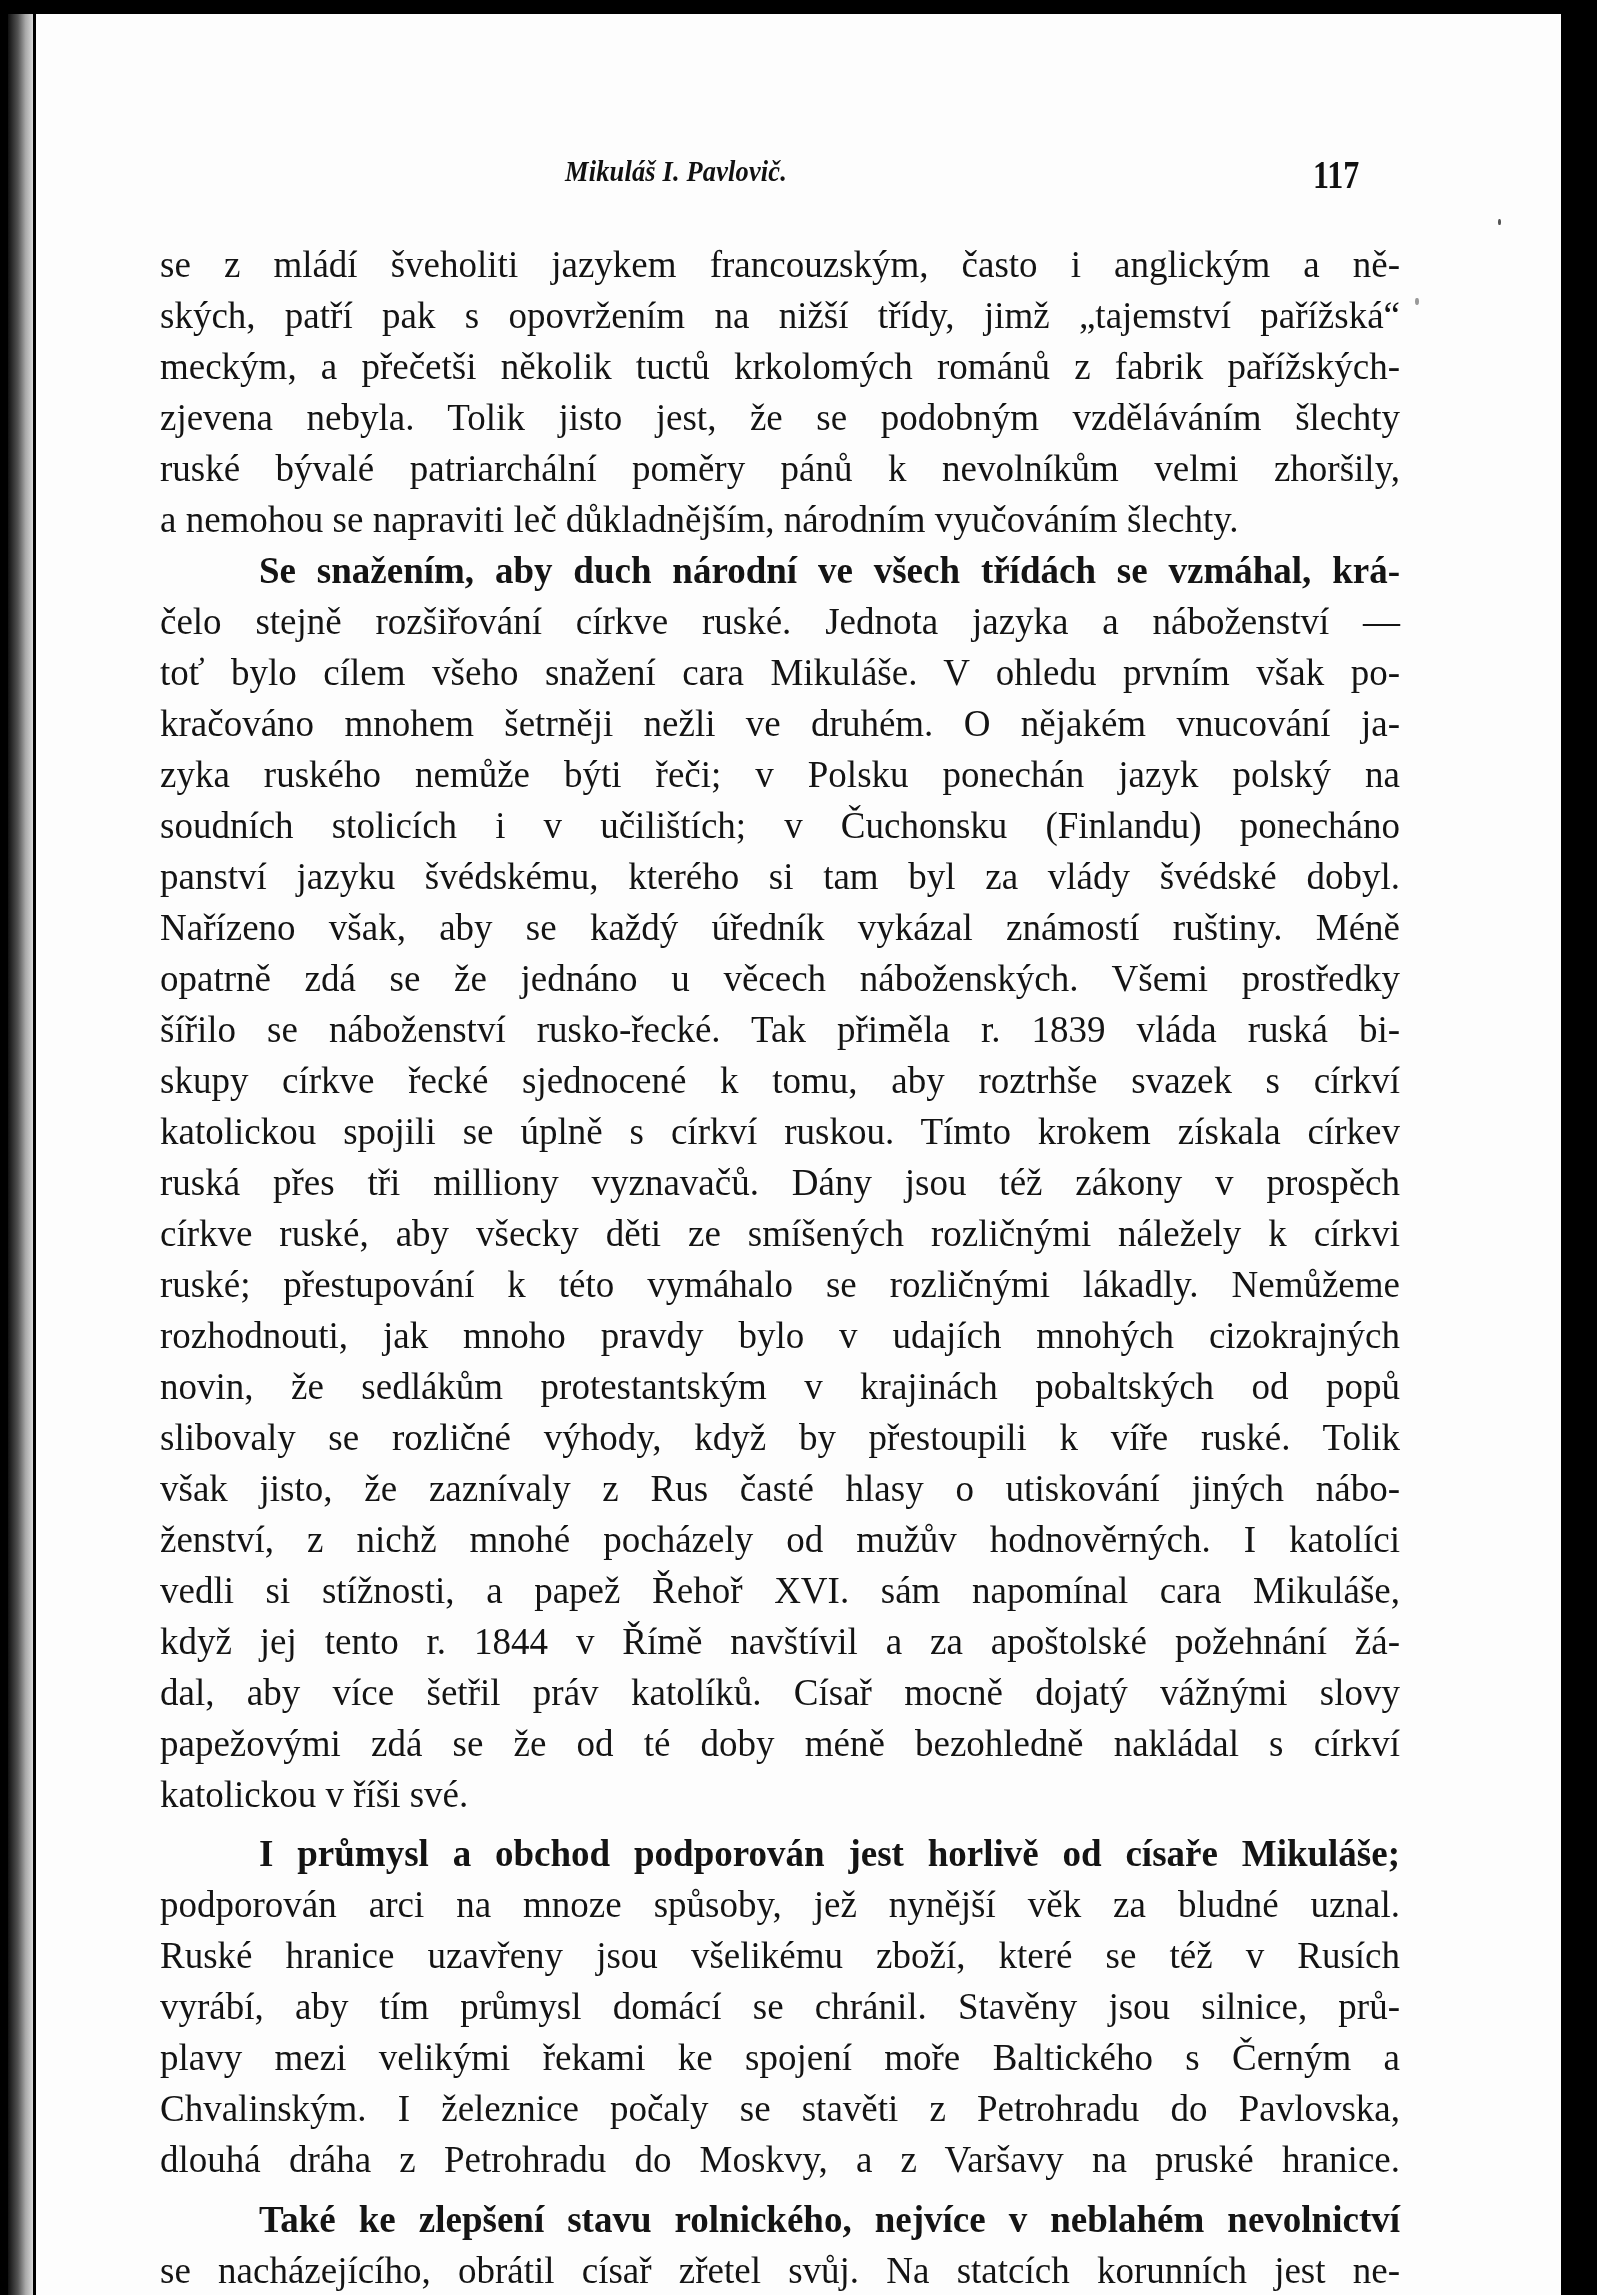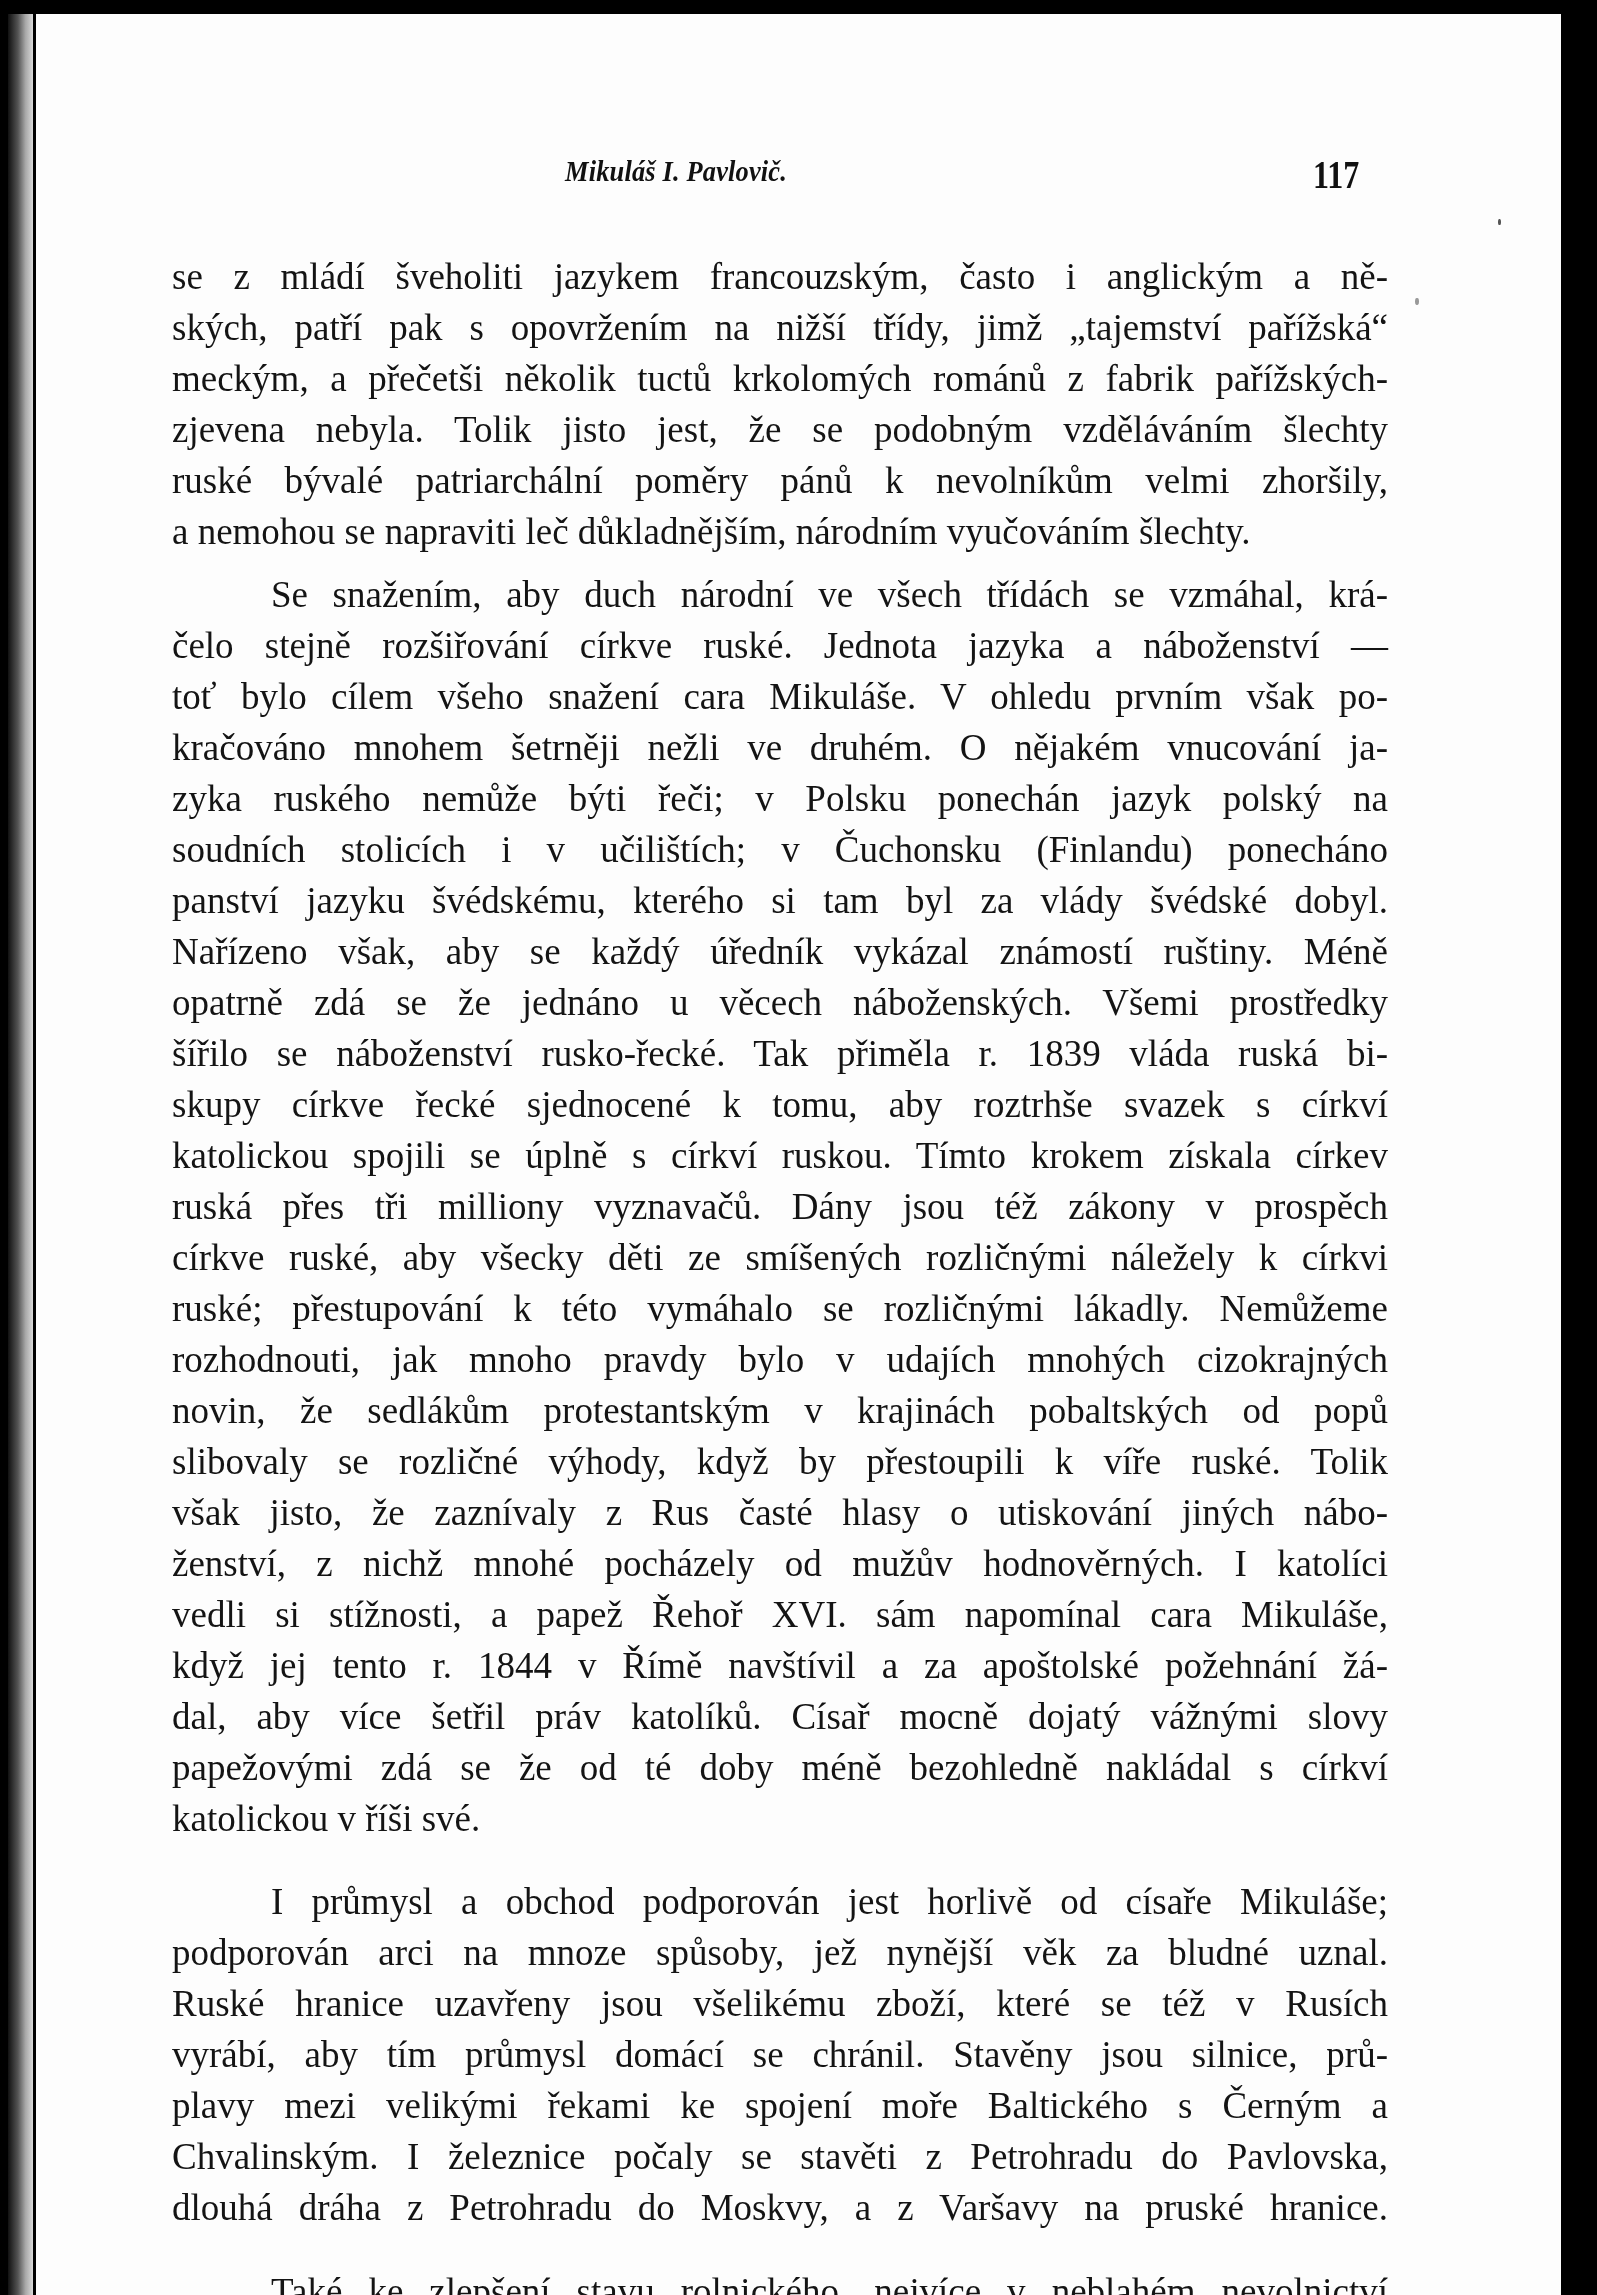--- a/index.html
+++ b/index.html
@@ -79,32 +79,32 @@
     
     .text-block {
       position: absolute;
       left: 160px;
       top: 239px;
       width: 1240px;
       color: #141414;
       font-size: 37px;
       line-height: 51px;
     }
-    .para { margin: 12px; }
+    .para { margin: 0; }
     .line {
       display: block;
       white-space: nowrap;
       text-align: justify;
       text-align-last: justify;
       height: 51px;
     }
     .line.last {
       text-align-last: left;
     }
-    .line.indent { padding-left: 99px; }
+    .line.indent { padding-left: 99px; font-weight: bold; }
     .para-gap { height: 8.3px; }
 
     .speck {
       position: absolute;
       background: #555;
       border-radius: 40%;
     }
   </style>
 </head>
 <body>

